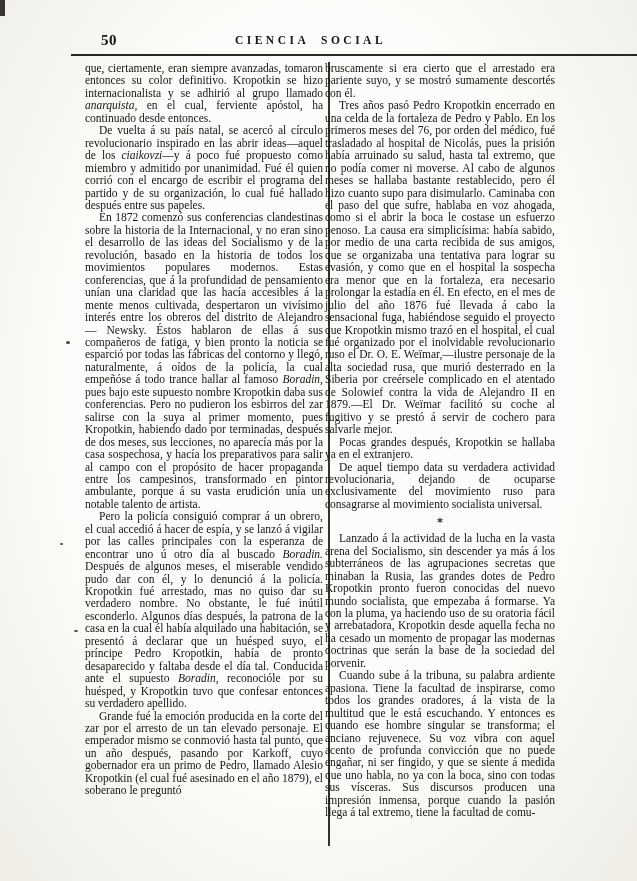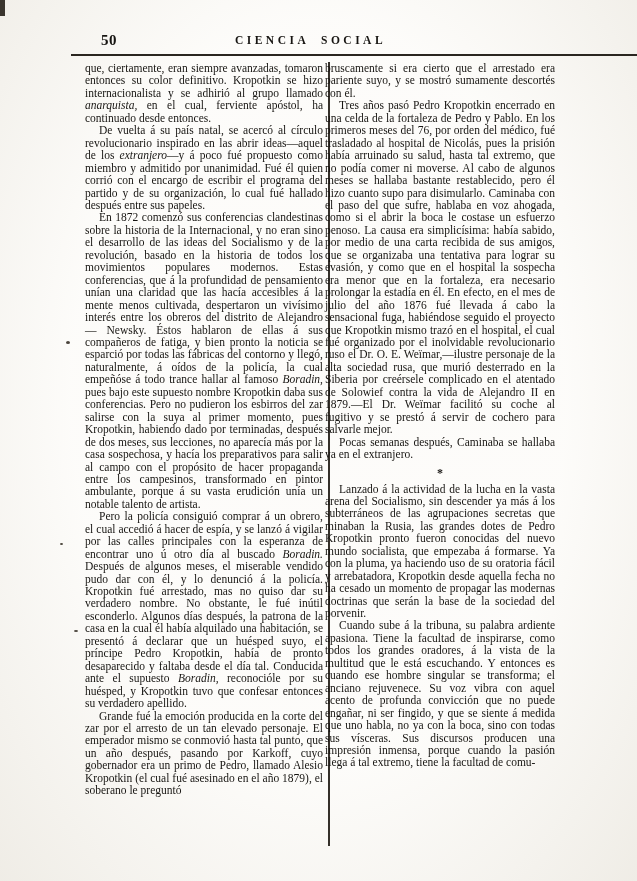--- a/index.html
+++ b/index.html
@@ -73,30 +73,31 @@
 
 <div class="page-header">
   <span class="page-number">50</span>
   <span class="journal-title">CIENCIA SOCIAL</span>
   <div class="header-rule"></div>
 </div>
 
 <div class="columns">
   <div class="column column-left" id="col-left">
       <p class="noindent"><span>que, ciertamente, eran siempre avanzadas, tomaron entonces su color definitivo. Kropotkin se hizo internacionalista y se adhirió al grupo llamado </span><i>anarquista,</i><span> en el cual, ferviente apóstol, ha continuado desde entonces.</span></p>
-      <p><span>De vuelta á su país natal, se acercó al círculo revolucionario inspirado en las abrir ideas—aquel de los </span><i>extranjero</i><span>—y á poco fué propuesto como miembro y admitido por unanimidad. Fué él quien corrió con el encargo de escribir el programa del partido y de su organización, lo cual fué hallado después entre sus papeles.</span></p>
+      <p><span>De vuelta á su país natal, se acercó al círculo revolucionario inspirado en las abrir ideas—aquel de los </span><i>ciaikovzi</i><span>—y á poco fué propuesto como miembro y admitido por unanimidad. Fué él quien corrió con el encargo de escribir el programa del partido y de su organización, lo cual fué hallado después entre sus papeles.</span></p>
       <p><span>En 1872 comenzó sus conferencias clandestinas sobre la historia de la Internacional, y no eran sino el desarrollo de las ideas del Socialismo y de la revolución, basado en la historia de todos los movimientos populares modernos. Estas conferencias, que á la profundidad de pensamiento unían una claridad que las hacía accesibles á la mente menos cultivada, despertaron un vivísimo interés entre los obreros del distrito de Alejandro — Newsky. Éstos hablaron de ellas á sus compañeros de fatiga, y bien pronto la noticia se esparció por todas las fábricas del contorno y llegó, naturalmente, á oídos de la policía, la cual empeñóse á todo trance hallar al famoso </span><i>Boradin,</i><span> pues bajo este supuesto nombre Kropotkin daba sus conferencias. Pero no pudieron los esbirros del zar salirse con la suya al primer momento, pues Kropotkin, habiendo dado por terminadas, después de dos meses, sus lecciones, no aparecía más por la casa sospechosa, y hacía los preparativos para salir al campo con el propósito de hacer propaganda entre los campesinos, transformado en pintor ambulante, porque á su vasta erudición unía un notable talento de artista.</span></p>
       <p><span>Pero la policía consiguió comprar á un obrero, el cual accedió á hacer de espía, y se lanzó á vigilar por las calles principales con la esperanza de encontrar uno ú otro día al buscado </span><i>Boradin.</i><span> Después de algunos meses, el miserable vendido pudo dar con él, y lo denunció á la policía. Kropotkin fué arrestado, mas no quiso dar su verdadero nombre. No obstante, le fué inútil esconderlo. Algunos días después, la patrona de la casa en la cual él había alquilado una habitación, se presentó á declarar que un huésped suyo, el príncipe Pedro Kropotkin, había de pronto desaparecido y faltaba desde el día tal. Conducida ante el supuesto </span><i>Boradin,</i><span> reconocióle por su huésped, y Kropotkin tuvo que confesar entonces su verdadero apellido.</span></p>
       <p><span>Grande fué la emoción producida en la corte del zar por el arresto de un tan elevado personaje. El emperador mismo se conmovió hasta tal punto, que un año después, pasando por Karkoff, cuyo gobernador era un primo de Pedro, llamado Alesio Kropotkin (el cual fué asesinado en el año 1879), el soberano le preguntó</span></p>
     </div>
   <div class="column-divider"></div>
   <div class="column column-right" id="col-right">
       <p class="noindent"><span>bruscamente si era cierto que el arrestado era pariente suyo, y se mostró sumamente descortés con él.</span></p>
       <p><span>Tres años pasó Pedro Kropotkin encerrado en una celda de la fortaleza de Pedro y Pablo. En los primeros meses del 76, por orden del médico, fué trasladado al hospital de Nicolás, pues la prisión había arruinado su salud, hasta tal extremo, que no podía comer ni moverse. Al cabo de algunos meses se hallaba bastante restablecido, pero él hizo cuanto supo para disimularlo. Caminaba con el paso del que sufre, hablaba en voz ahogada, como si el abrir la boca le costase un esfuerzo penoso. La causa era simplicísima: había sabido, por medio de una carta recibida de sus amigos, que se organizaba una tentativa para lograr su evasión, y como que en el hospital la sospecha era menor que en la fortaleza, era necesario prolongar la estadía en él. En efecto, en el mes de julio del año 1876 fué llevada á cabo la sensacional fuga, habiéndose seguido el proyecto que Kropotkin mismo trazó en el hospital, el cual fué organizado por el inolvidable revolucionario ruso el Dr. O. E. Weïmar,—ilustre personaje de la alta sociedad rusa, que murió desterrado en la Siberia por creérsele complicado en el atentado de Solowief contra la vida de Alejandro II en 1879.—El Dr. Weïmar facilitó su coche al fugitivo y se prestó á servir de cochero para salvarle mejor.</span></p>
-      <p><span>Pocas semanas después, Caminaba se hallaba ya en el extranjero.</span></p>
+      <p><span>Pocas grandes después, Kropotkin se hallaba ya en el extranjero.</span></p>
+      <p><span>De aquel tiempo data su verdadera actividad revolucionaria, dejando de ocuparse exclusivamente del movimiento ruso para consagrarse al movimiento socialista universal.</span></p>
       <p class="section-separator">*</p>
       <p><span>Lanzado á la actividad de la lucha en la vasta arena del Socialismo, sin descender ya más á los subterráneos de las agrupaciones secretas que minaban la Rusia, las grandes dotes de Pedro Kropotkin pronto fueron conocidas del nuevo mundo socialista, que empezaba á formarse. Ya con la pluma, ya haciendo uso de su oratoria fácil y arrebatadora, Kropotkin desde aquella fecha no ha cesado un momento de propagar las modernas doctrinas que serán la base de la sociedad del porvenir.</span></p>
       <p><span>Cuando sube á la tribuna, su palabra ardiente apasiona. Tiene la facultad de inspirarse, como todos los grandes oradores, á la vista de la multitud que le está escuchando. Y entonces es cuando ese hombre singular se transforma; el anciano rejuvenece. Su voz vibra con aquel acento de profunda convicción que no puede engañar, ni ser fingido, y que se siente á medida que uno habla, no ya con la boca, sino con todas sus vísceras. Sus discursos producen una impresión inmensa, porque cuando la pasión llega á tal extremo, tiene la facultad de comu-</span></p>
     </div>
 </div>
 
 <div class="scan-speck" style="left:66px; top:341px; width:4px; height:3px;"></div>
 <div class="scan-speck" style="left:74px; top:630px; width:4px; height:2px;"></div>
 <div class="scan-speck" style="left:60px; top:543px; width:3px; height:2px;"></div>
 

